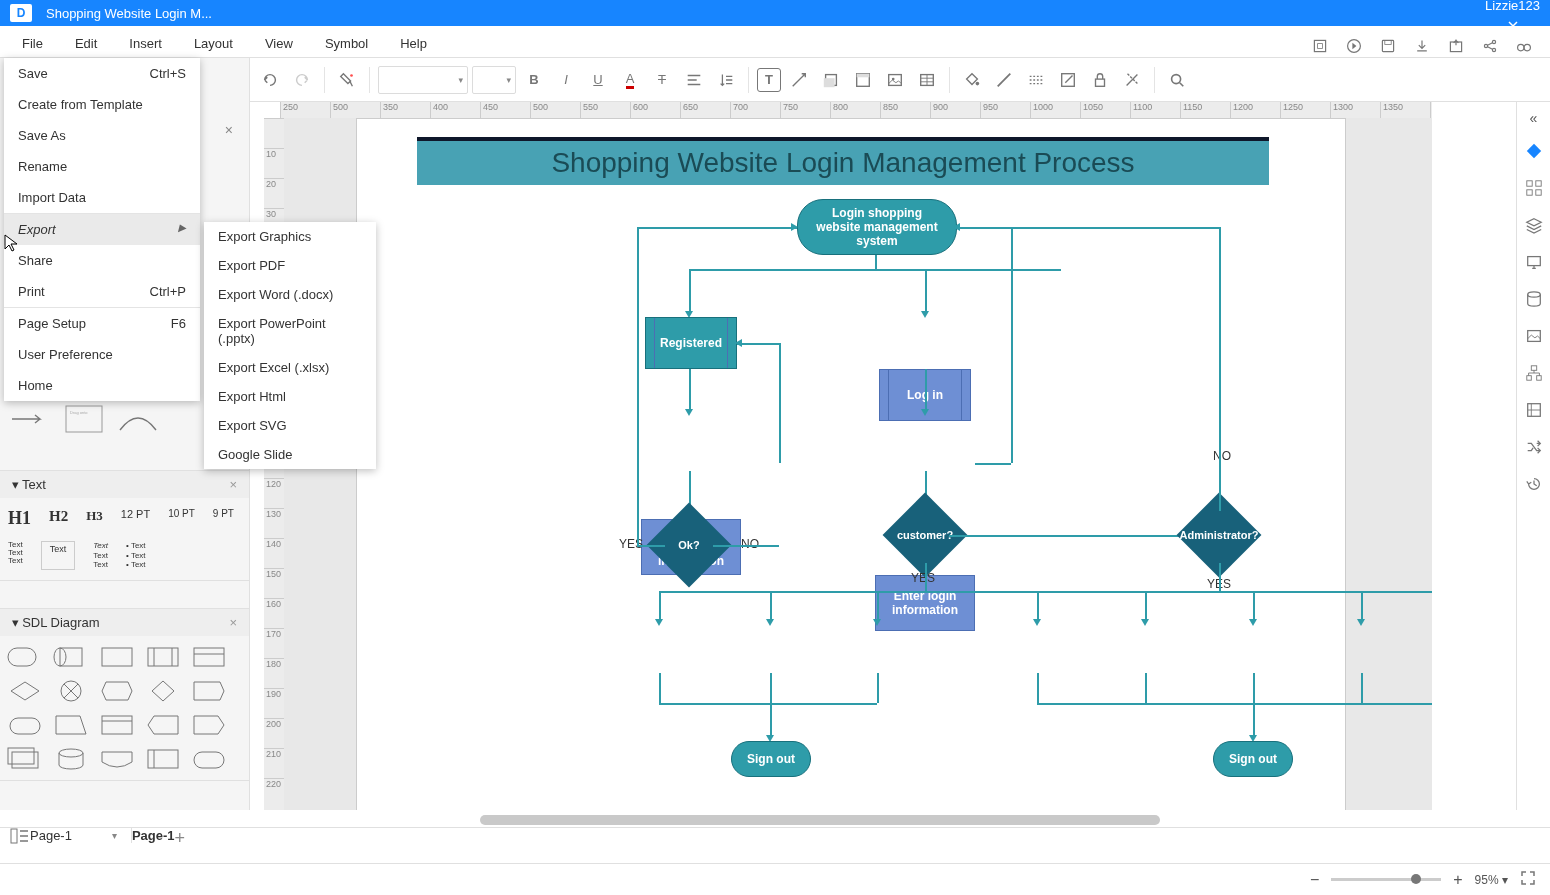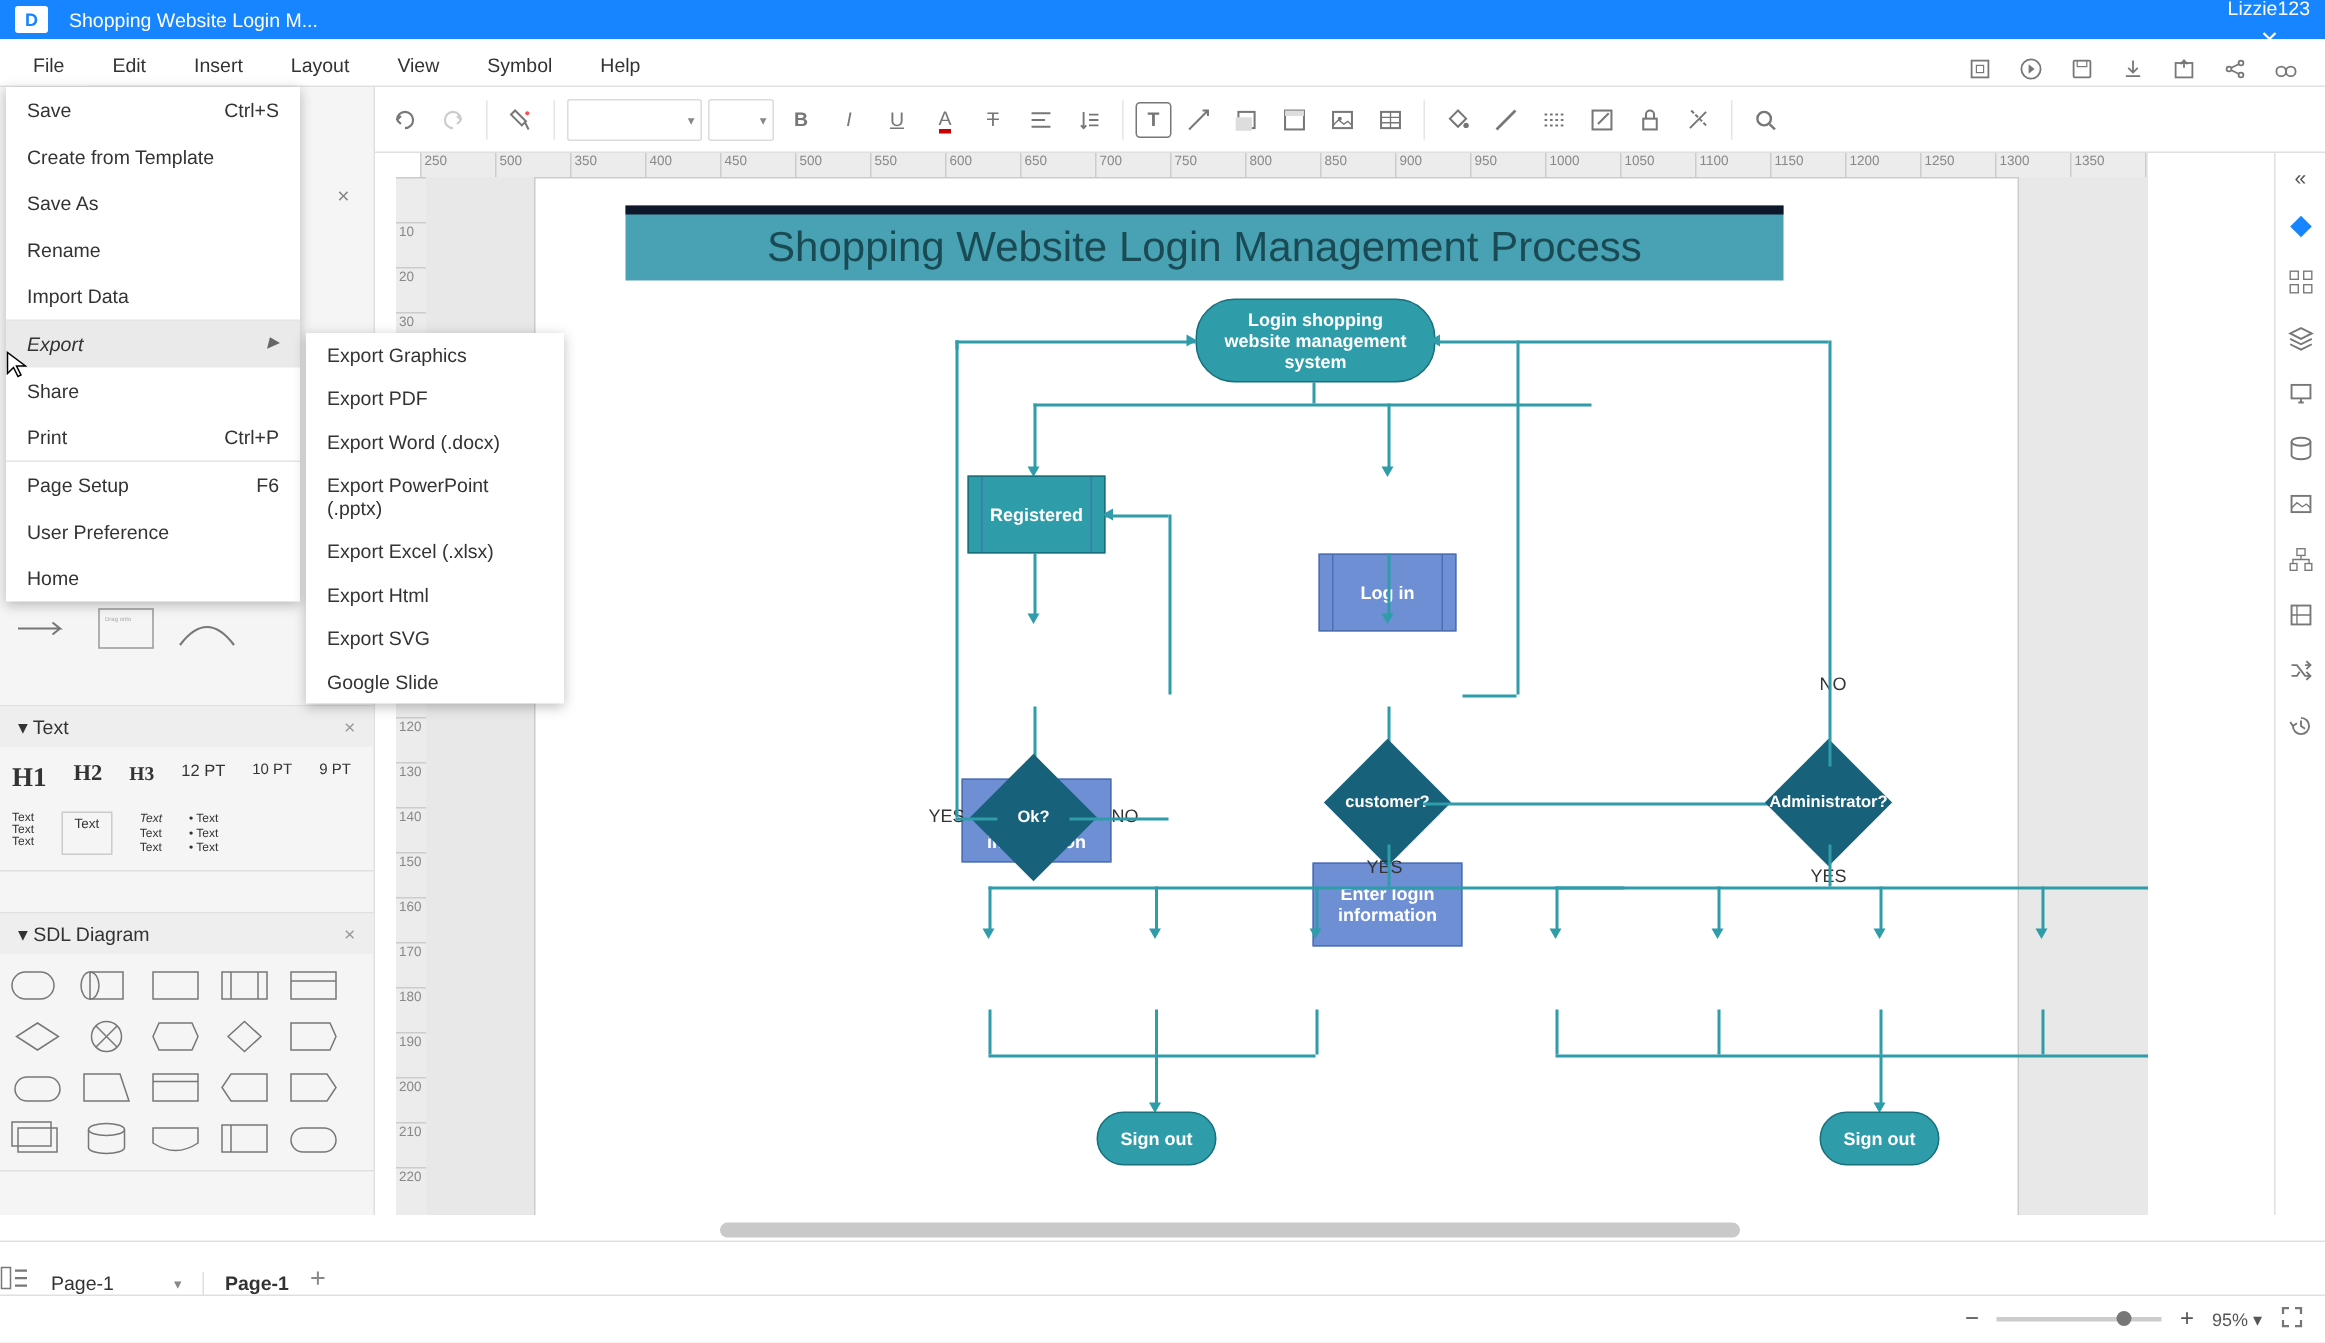--- a/index.html
+++ b/index.html
@@ -68,21 +68,21 @@
 .canvas-wrap { position:absolute; top:118px; left:284px; right:118px; bottom:85px; background:#e8e8e8; overflow:hidden; }
 .canvas { position:absolute; top:0; left:72px; width:990px; height:700px; background:#fff; border:1px solid #ccc; }
 
 
 .rside { position:absolute; top:102px; right:0; width:34px; bottom:85px; background:#fff; border-left:1px solid #e0e0e0; display:flex; flex-direction:column; align-items:center; padding-top:8px; gap:16px; color:#666; }
 .rside .collapse { font-size:14px; color:#555; }
 .rside svg { width:18px; height:18px; }
 .rside .active { color:#1785ff; }
 
 
-.btab { position:absolute; bottom:32px; left:0; right:0; height:36px; border-top:1px solid #e0e0e0; display:flex; align-items:flex-end; padding:0 0; gap:14px; font-size:13px; background:#fff; }
+.btab { position:absolute; bottom:32px; left:0; right:0; height:36px; border-top:1px solid #e0e0e0; display:flex; align-items:flex-start; padding:0 10px; font-size:13px; background:#fff; }
 .btab .pg-drop { display:flex; align-items:center; gap:40px; border-right:1px solid #e0e0e0; padding-right:14px; }
 .btab .pg-tab { font-weight:bold; }
 .btab .add { font-size:18px; color:#888; }
 
 .statusbar { position:absolute; bottom:0; left:0; right:0; height:32px; border-top:1px solid #e0e0e0; display:flex; align-items:center; justify-content:flex-end; padding:0 14px; gap:12px; font-size:12px; color:#555; }
 .statusbar .slider { width:110px; height:3px; background:#ccc; position:relative; }
 .statusbar .slider:before { content:""; width:10px; height:10px; background:#777; border-radius:50%; position:absolute; top:-4px; left:80px; }
 
 .hscroll { position:absolute; bottom:70px; left:480px; width:680px; height:10px; background:#c9c9c9; border-radius:5px; }
 
@@ -92,21 +92,21 @@
 .process { background:#6e8fd4; border:1px solid #4c6eb3; color:#fff; display:flex; align-items:center; justify-content:center; text-align:center; font-size:12px; font-weight:bold; position:relative; }
 .process.pre:before, .process.pre:after { content:""; position:absolute; top:0; bottom:0; width:8px; }
 .process.pre:before { left:0; border-right:1px solid #4c6eb3; }
 .process.pre:after { right:0; border-left:1px solid #4c6eb3; }
 .process.teal { background:#2e9ca9; border-color:#18707c; }
 .decision { width:60px; height:60px; display:flex; align-items:center; justify-content:center; position:absolute; }
 .decision .d-bg { position:absolute; inset:0; background:#18617a; transform:rotate(45deg); }
 .decision .d-tx { position:relative; color:#fff; font-size:11px; font-weight:bold; text-align:center; line-height:1.15; }
 .lbl { position:absolute; font-size:12px; color:#333; }
 
-.fc-title { position:absolute; top:18px; left:60px; width:772px; background:#48a2b4; color:#1a4b55; font-size:28px; text-align:center; padding:6px 0; border-top:6px solid #0f172a; }
+.fc-title { position:absolute; top:18px; left:60px; width:852px; background:#48a2b4; color:#1a4b55; font-size:28px; text-align:center; padding:6px 0; border-top:4px solid #0f172a; }
 
 
 .hline, .vline { position:absolute; background:#2e9ca9; }
 .hline { height:1.5px; }
 .vline { width:1.5px; }
 .arrow-d { position:absolute; width:0; height:0; border-left:4px solid transparent; border-right:4px solid transparent; border-top:7px solid #2e9ca9; }
 .arrow-r { position:absolute; width:0; height:0; border-top:4px solid transparent; border-bottom:4px solid transparent; border-left:7px solid #2e9ca9; }
 .arrow-l { position:absolute; width:0; height:0; border-top:4px solid transparent; border-bottom:4px solid transparent; border-right:7px solid #2e9ca9; }
 
 .cursor { position:absolute; top:234px; left:4px; z-index:60; }

